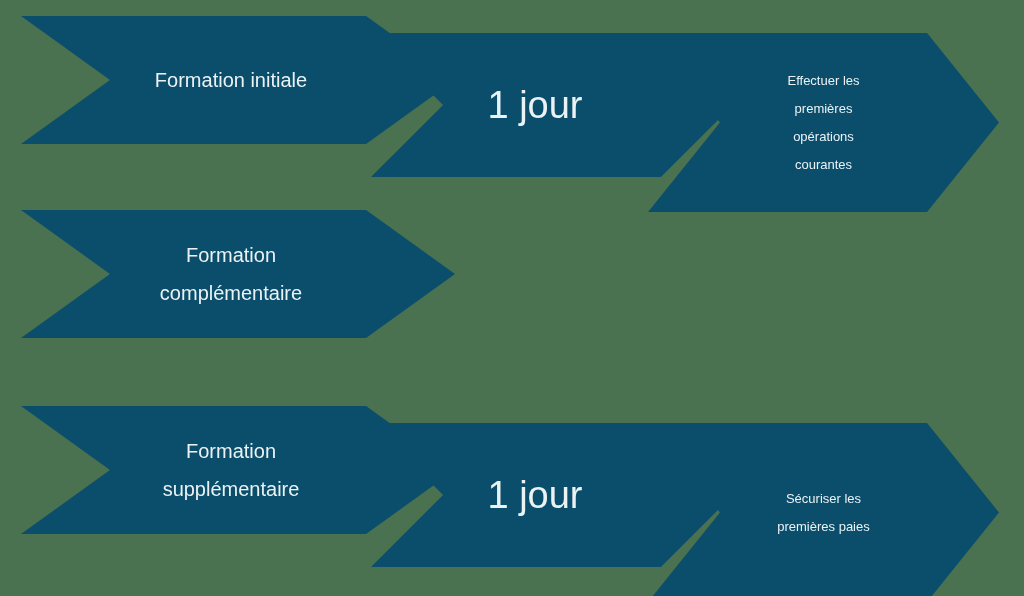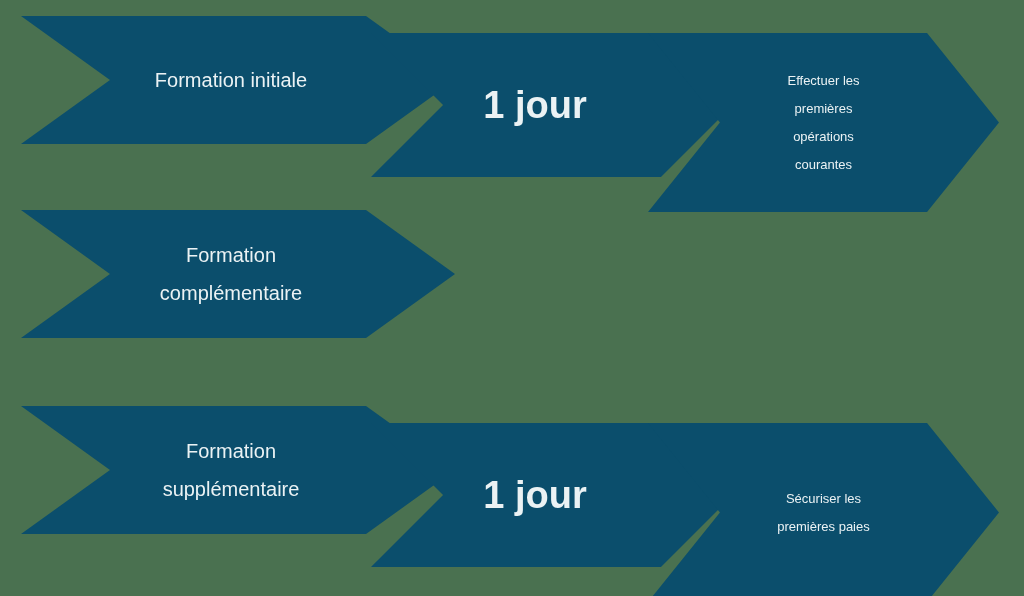--- a/index.html
+++ b/index.html
@@ -38,21 +38,20 @@
 
   
   .mid {
     left: 371px;
     width: 362px;
     height: 144px;
     clip-path: polygon(0% 0%, 80.1% 0%, 100% 50%, 80.1% 100%, 0% 100%, 19.9% 50%);
     font-size: 38px;
     line-height: 46px;
     padding-right: 34px;
-    font-weight: bold;
   }
 
   
   .end {
     left: 648px;
     width: 351px;
     height: 179px;
     clip-path: polygon(0% 0%, 79.5% 0%, 100% 50%, 79.5% 100%, 0% 100%, 20.5% 50%);
     font-size: 13px;
     line-height: 28px;

